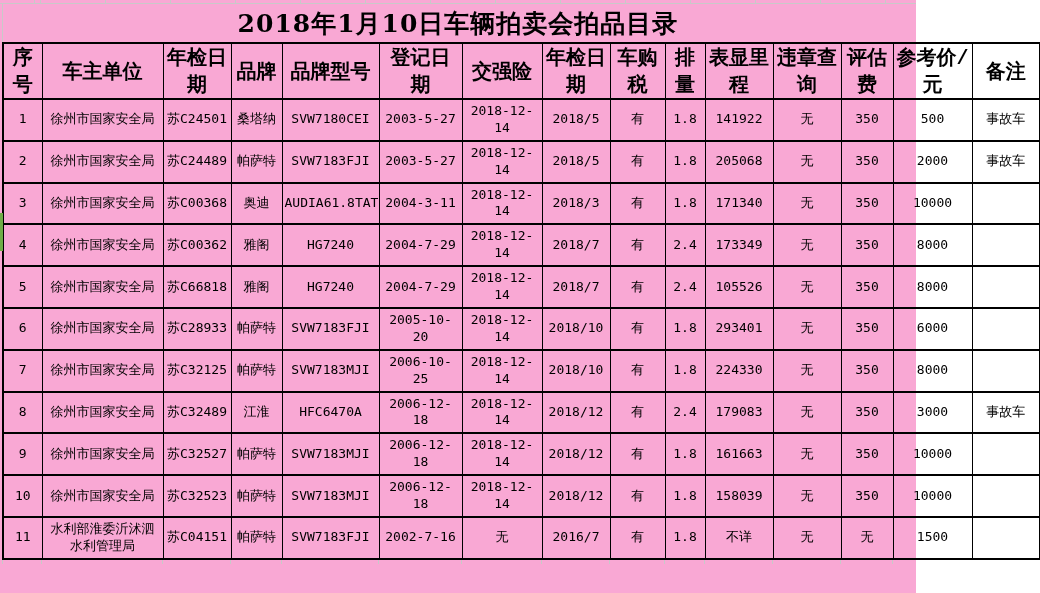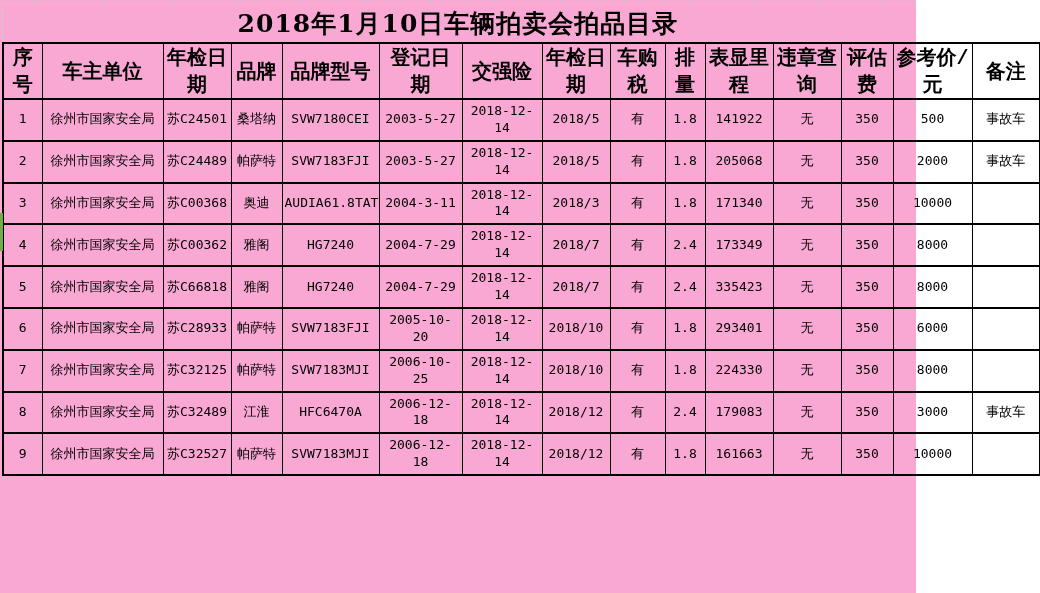--- a/index.html
+++ b/index.html
@@ -204,21 +204,21 @@
     <td>5</td>
     <td>徐州市国家安全局</td>
     <td>苏C66818</td>
     <td>雅阁</td>
     <td>HG7240</td>
     <td>2004-7-29</td>
     <td>2018-12-14</td>
     <td>2018/7</td>
     <td>有</td>
     <td>2.4</td>
-    <td>335423</td>
+    <td>105526</td>
     <td>无</td>
     <td>350</td>
     <td>8000</td>
     <td></td>
   </tr>
         <tr>
     <td>6</td>
     <td>徐州市国家安全局</td>
     <td>苏C28933</td>
     <td>帕萨特</td>
@@ -278,20 +278,54 @@
     <td>2018-12-14</td>
     <td>2018/12</td>
     <td>有</td>
     <td>1.8</td>
     <td>161663</td>
     <td>无</td>
     <td>350</td>
     <td>10000</td>
     <td></td>
   </tr>
+        <tr>
+    <td>10</td>
+    <td>徐州市国家安全局</td>
+    <td>苏C32523</td>
+    <td>帕萨特</td>
+    <td>SVW7183MJI</td>
+    <td>2006-12-18</td>
+    <td>2018-12-14</td>
+    <td>2018/12</td>
+    <td>有</td>
+    <td>1.8</td>
+    <td>158039</td>
+    <td>无</td>
+    <td>350</td>
+    <td>10000</td>
+    <td></td>
+  </tr>
+        <tr>
+    <td>11</td>
+    <td>水利部淮委沂沭泗水利管理局</td>
+    <td>苏C04151</td>
+    <td>帕萨特</td>
+    <td>SVW7183FJI</td>
+    <td>2002-7-16</td>
+    <td>无</td>
+    <td>2016/7</td>
+    <td>有</td>
+    <td>1.8</td>
+    <td>不详</td>
+    <td>无</td>
+    <td>无</td>
+    <td>1500</td>
+    <td></td>
+  </tr>
       </tbody>
   </table>
 
   <div class="bottom-strip"></div>
 
   <div class="row-marker" style="background: rgb(112, 173, 71);"></div>
 
 </div>
 
 </body></html>

